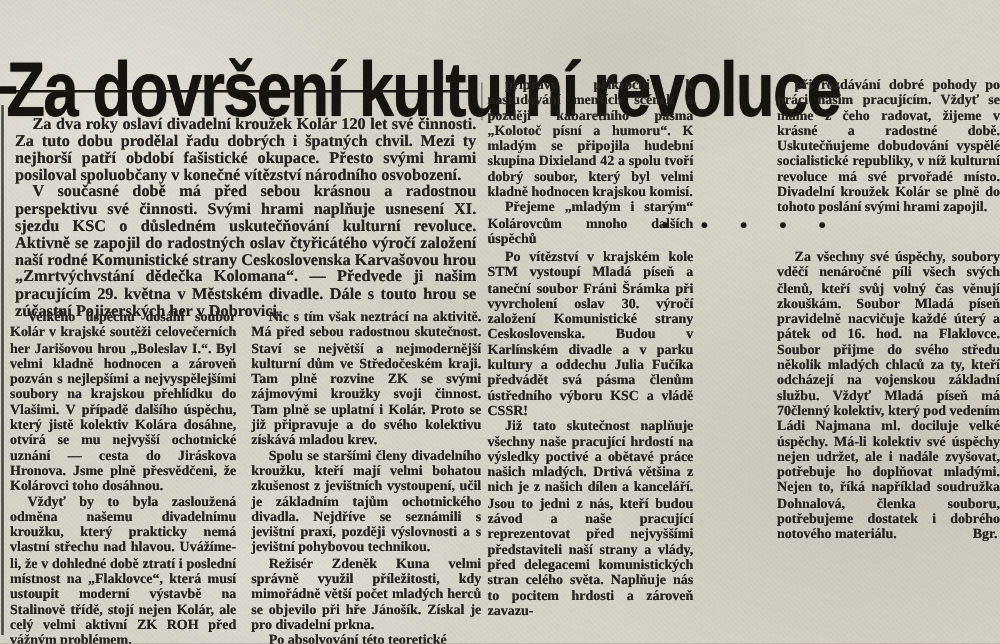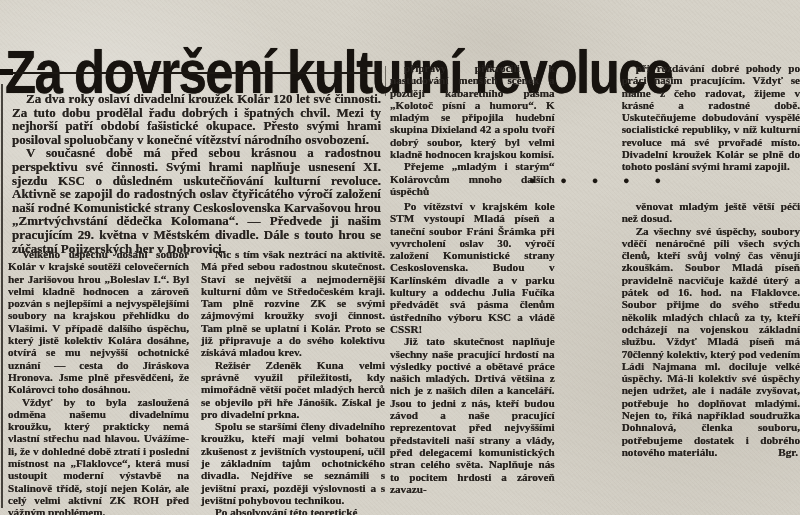--- a/index.html
+++ b/index.html
@@ -71,22 +71,22 @@
     <p class="para">V současné době má před sebou krásnou a radostnou perspektivu své činnosti. Svými hrami naplňuje usnesení XI. sjezdu KSC o důsledném uskutečňování kulturní revoluce. Aktivně se zapojil do radostných oslav čtyřicátého výročí založení naší rodné Komunistické strany Ceskoslovenska Karvašovou hrou „Zmrtvýchvstání dědečka Kolomana“. — Předvede ji našim pracujícím 29. května v Městském divadle. Dále s touto hrou se zúčastní Pojizerských her v Dobrovici.</p>
   </div>
 
   <div class="left-cols">
     <div class="col col-1">
       <p class="para">Velkého úspěchu dosáhl soubor Kolár v krajské soutěži celovečerních her Jarišovou hrou „Boleslav I.“. Byl velmi kladně hodnocen a zároveň pozván s nejlepšími a nejvyspělejšími soubory na krajskou přehlídku do Vlašimi. V případě dalšího úspěchu, který jistě kolektiv Kolára dosáhne, otvírá se mu nejvyšší ochotnické uznání — cesta do Jiráskova Hronova. Jsme plně přesvědčeni, že Kolárovci toho dosáhnou.</p>
       <p class="para">Vždyť by to byla zasloužená odměna našemu divadelnímu kroužku, který prakticky nemá vlastní střechu nad hlavou. Uvážíme-li, že v dohledné době ztratí i poslední místnost na „Flaklovce“, která musí ustoupit moderní výstavbě na Stalinově třídě, stojí nejen Kolár, ale celý velmi aktivní ZK ROH před vážným problémem.</p>
     </div>
     <div class="col col-2">
       <p class="para">Nic s tím však neztrácí na aktivitě. Má před sebou radostnou skutečnost. Staví se největší a nejmodernější kulturní dům ve Středočeském kraji. Tam plně rozvine ZK se svými zájmovými kroužky svoji činnost. Tam plně se uplatní i Kolár. Proto se již připravuje a do svého kolektivu získává mladou krev.</p>
+      <p class="para">Spolu se staršími členy divadelního kroužku, kteří mají velmi bohatou zkušenost z jevištních vystoupení, učil je základním tajům ochotnického divadla. Nejdříve se seznámili s jevištní praxí, později výslovnosti a s jevištní pohybovou technikou.</p>
       <p class="para">Režisér Zdeněk Kuna velmi správně využil příležitosti, kdy mimořádně větší počet mladých herců se objevilo při hře Jánošík. Získal je pro divadelní prkna.</p>
-      <p class="para">Spolu se staršími členy divadelního kroužku, kteří mají velmi bohatou zkušenost z jevištních vystoupení, učil je základním tajům ochotnického divadla. Nejdříve se seznámili s jevištní praxí, později výslovnosti a s jevištní pohybovou technikou.</p>
       <p class="para">Po absolvování této teoretické</p>
     </div>
   </div>
 
   <div class="right-half">
     <div class="bullet-row">● ● ● ● ●</div>
     <div class="right-cols">
       <div class="col col-3">
         <div class="section-a">
           <p class="para">přípravy přikročili k nastudování menších scének a později kabaretního pásma „Kolotoč písní a humoru“. K mladým se připojila hudební skupina Dixieland 42 a spolu tvoří dobrý soubor, který byl velmi kladně hodnocen krajskou komisí.</p>
@@ -95,21 +95,20 @@
         <div>
           <p class="para">Po vítězství v krajském kole STM vystoupí Mladá píseň a taneční soubor Fráni Šrámka při vyvrcholení oslav 30. výročí založení Komunistické strany Ceskoslovenska. Budou v Karlínském divadle a v parku kultury a oddechu Julia Fučíka předvádět svá pásma členům ústředního výboru KSC a vládě CSSR!</p>
           <p class="para">Již tato skutečnost naplňuje všechny naše pracující hrdostí na výsledky poctivé a obětavé práce našich mladých. Drtivá většina z nich je z našich dílen a kanceláří. Jsou to jedni z nás, kteří budou závod a naše pracující reprezentovat před nejvyššími představiteli naší strany a vlády, před delegacemi komunistických stran celého světa. Naplňuje nás to pocitem hrdosti a zároveň zavazu-</p>
         </div>
       </div>
       <div class="col col-4">
         <div class="section-a">
           <p class="para">při rozdávání dobré pohody po práci našim pracujícím. Vždyť se máme z čeho radovat, žijeme v krásné a radostné době. Uskutečňujeme dobudování vyspělé socialistické republiky, v níž kulturní revoluce má své prvořadé místo. Divadelní kroužek Kolár se plně do tohoto poslání svými hrami zapojil.</p>
         </div>
         <div>
-          <p class="para">věnovat mladým ještě větší péči než dosud.</p>
           <p class="para">Za všechny své úspěchy, soubory vděčí nenáročné píli všech svých členů, kteří svůj volný čas věnují zkouškám. Soubor Mladá píseň pravidelně nacvičuje každé úterý a pátek od 16. hod. na Flaklovce. Soubor přijme do svého středu několik mladých chlaců za ty, kteří odcházejí na vojenskou základní službu. Vždyť Mladá píseň má 70členný kolektiv, který pod vedením Ládi Najmana ml. dociluje velké úspěchy. Má-li kolektiv své úspěchy nejen udržet, ale i nadále zvyšovat, potřebuje ho doplňovat mladými. Nejen to, říká například soudružka Dohnalová, členka souboru, potřebujeme dostatek i dobrého notového materiálu.</p>
           <div class="sig-row">Bgr.</div>
         </div>
       </div>
     </div>
   </div>
 
 </div>
 
 </body></html>

